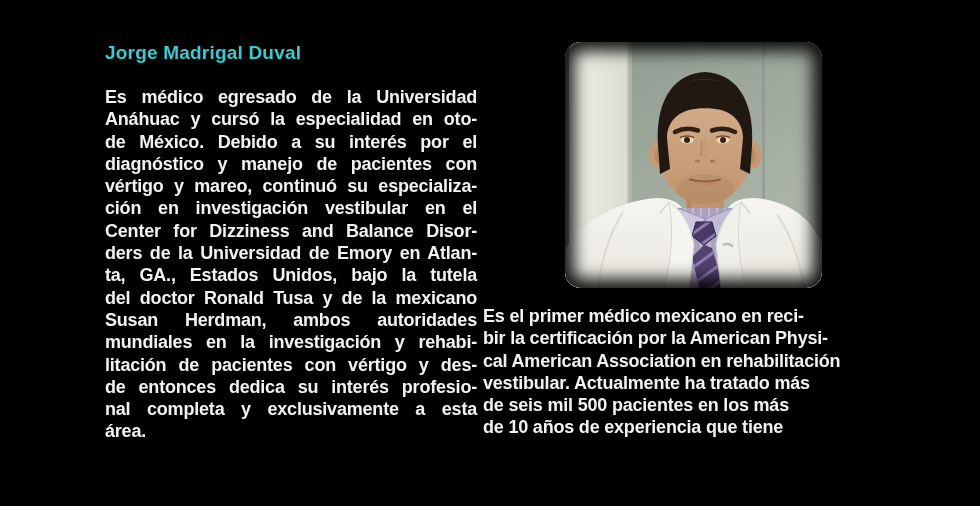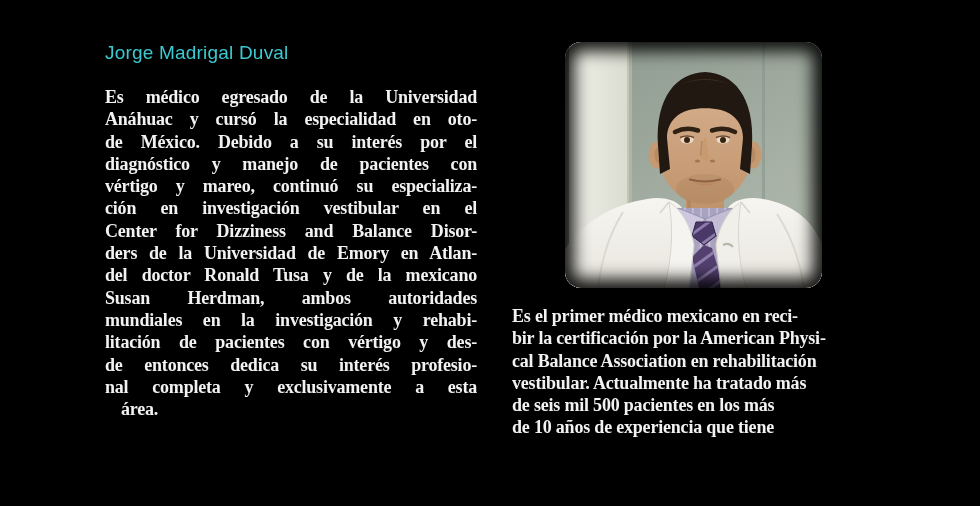--- a/index.html
+++ b/index.html
@@ -16,49 +16,48 @@
   }
   .page {
     position: relative;
     width: 980px; height: 506px;
     background: var(--background);
   }
   .name-heading {
     position: absolute;
     left: 105px; top: 42px;
     font-size: 19px;
-    font-weight: normal;
+    font-weight: bold;
     letter-spacing: 0.2px;
     color: var(--heading-color);
     white-space: nowrap;
   }
   .bio-para {
     position: absolute;
     color: var(--text-color);
     font-size: 18px;
     font-weight: bold;
     letter-spacing: -0.2px;
     line-height: 22.3px;
   }
-  .bio-para .bio-line { min-height: 22.3px; white-space: nowrap; font-family: Liberation Serif, serif; }
+  .bio-para .bio-line { min-height: 22.3px; white-space: nowrap; }
   .bio-para.justified .bio-line {
     text-align: justify;
     text-align-last: justify;
     white-space: normal;
   }
   .bio-para.justified .bio-line:last-child {
     text-align-last: left;
-    margin-left: 16px;
   }
   .bio-left {
     left: 105px; top: 86px;
     width: 372px;
   }
   .bio-right {
-    left: 512px; top: 305px;
+    left: 483px; top: 305px;
     width: 382px;
   }
   .portrait-frame {
     position: absolute;
     left: 565px; top: 42px;
     width: 257px; height: 246px;
     border-radius: 16px;
     overflow: hidden;
     background: #000;
   }
@@ -80,20 +79,21 @@
 
   <div class="bio-para justified bio-left">
       <div class="bio-line">Es médico egresado de la Universidad</div>
       <div class="bio-line">Anáhuac y cursó la especialidad en oto-</div>
       <div class="bio-line">de México. Debido a su interés por el</div>
       <div class="bio-line">diagnóstico y manejo de pacientes con</div>
       <div class="bio-line">vértigo y mareo, continuó su especializa-</div>
       <div class="bio-line">ción en investigación vestibular en el</div>
       <div class="bio-line">Center for Dizziness and Balance Disor-</div>
       <div class="bio-line">ders de la Universidad de Emory en Atlan-</div>
+      <div class="bio-line">ta, GA., Estados Unidos, bajo la tutela</div>
       <div class="bio-line">del doctor Ronald Tusa y de la mexicano</div>
       <div class="bio-line">Susan Herdman, ambos autoridades</div>
       <div class="bio-line">mundiales en la investigación y rehabi-</div>
       <div class="bio-line">litación de pacientes con vértigo y des-</div>
       <div class="bio-line">de entonces dedica su interés profesio-</div>
       <div class="bio-line">nal completa y exclusivamente a esta</div>
       <div class="bio-line">área.</div>
     </div>
 
   <div class="portrait-frame">
@@ -191,19 +191,19 @@
       <path d="M104,160 L95,171 M176,160 L185,171" stroke="#d8d5cb" stroke-width="1.5" fill="none"></path>
 
       <path d="M158,203 Q164,200 168,205" stroke="#b9b6aa" stroke-width="2" fill="none"></path>
     </svg>
     <div class="vignette"></div>
   </div>
 
   <div class="bio-para bio-right">
       <div class="bio-line">Es el primer médico mexicano en reci-</div>
       <div class="bio-line">bir la certificación por la American Physi-</div>
-      <div class="bio-line">cal Balance Association en rehabilitación</div>
+      <div class="bio-line">cal American Association en rehabilitación</div>
       <div class="bio-line">vestibular. Actualmente ha tratado más</div>
       <div class="bio-line">de seis mil 500 pacientes en los más</div>
       <div class="bio-line">de 10 años de experiencia que tiene</div>
     </div>
 
 </div>
 
 </body></html>

